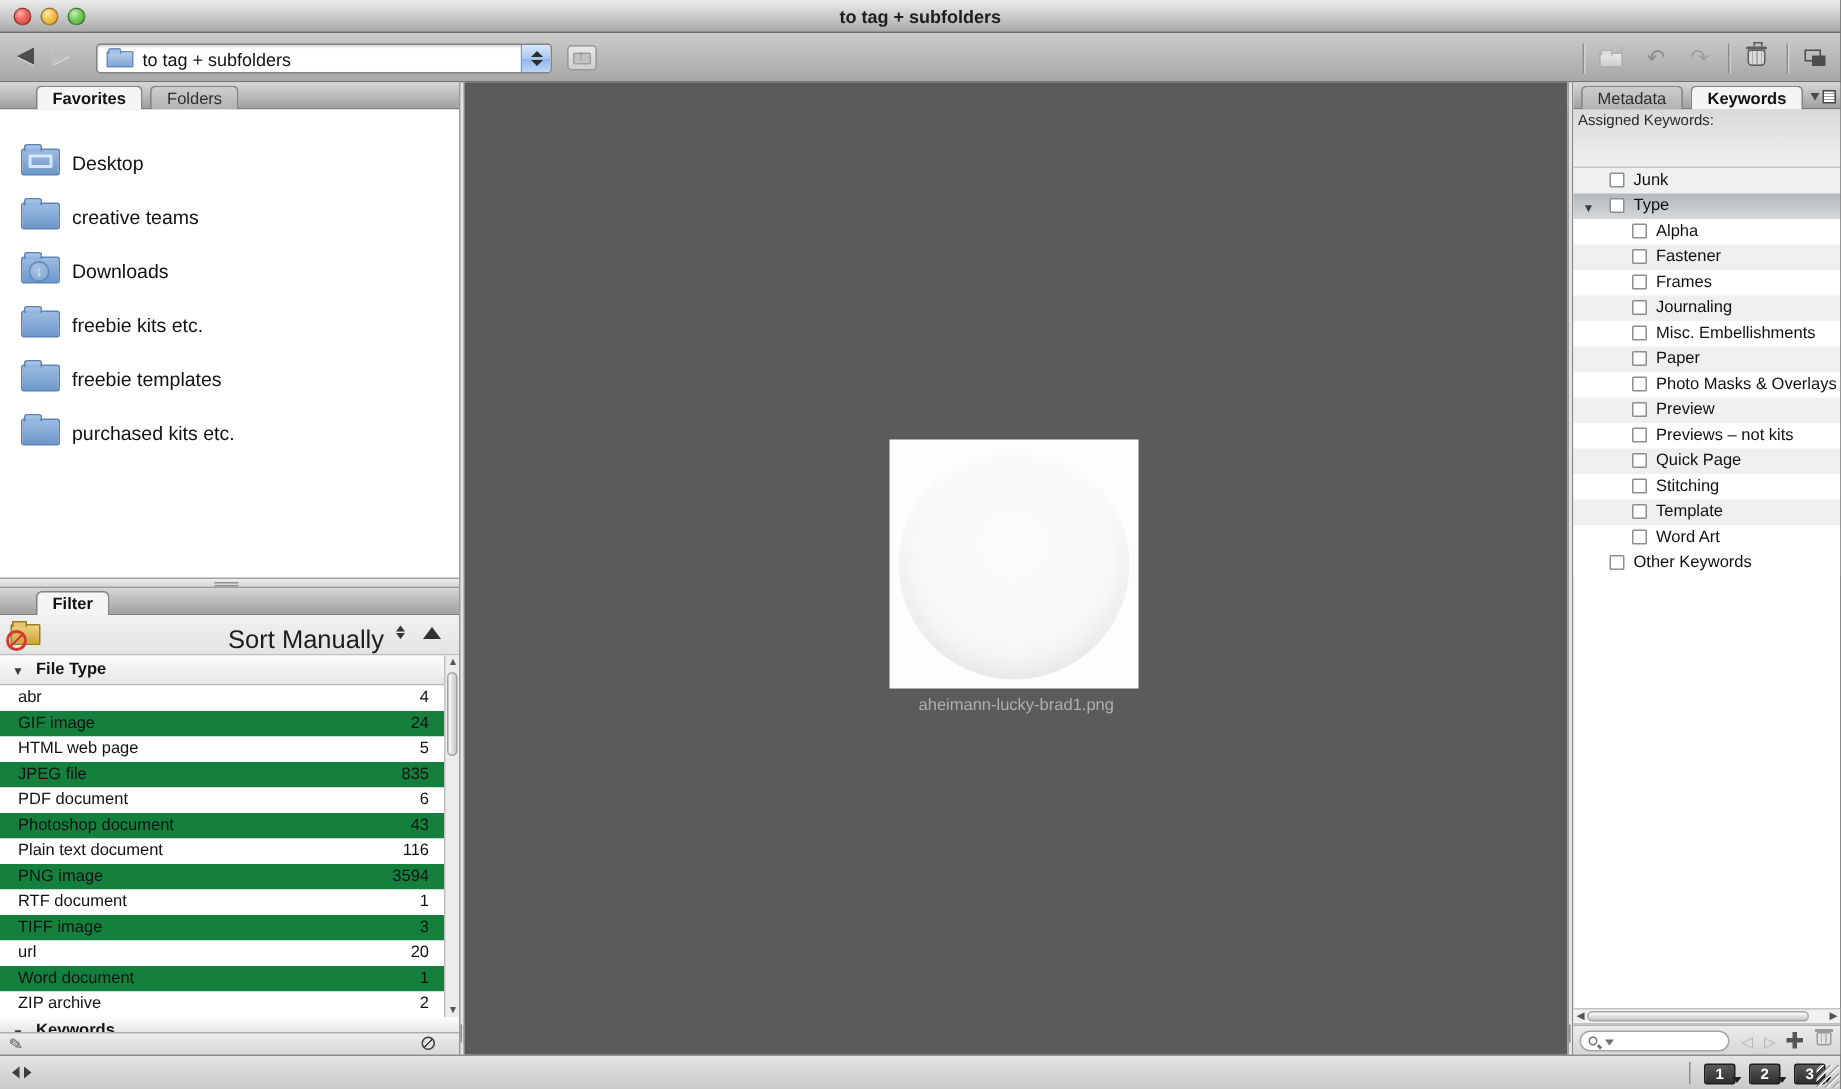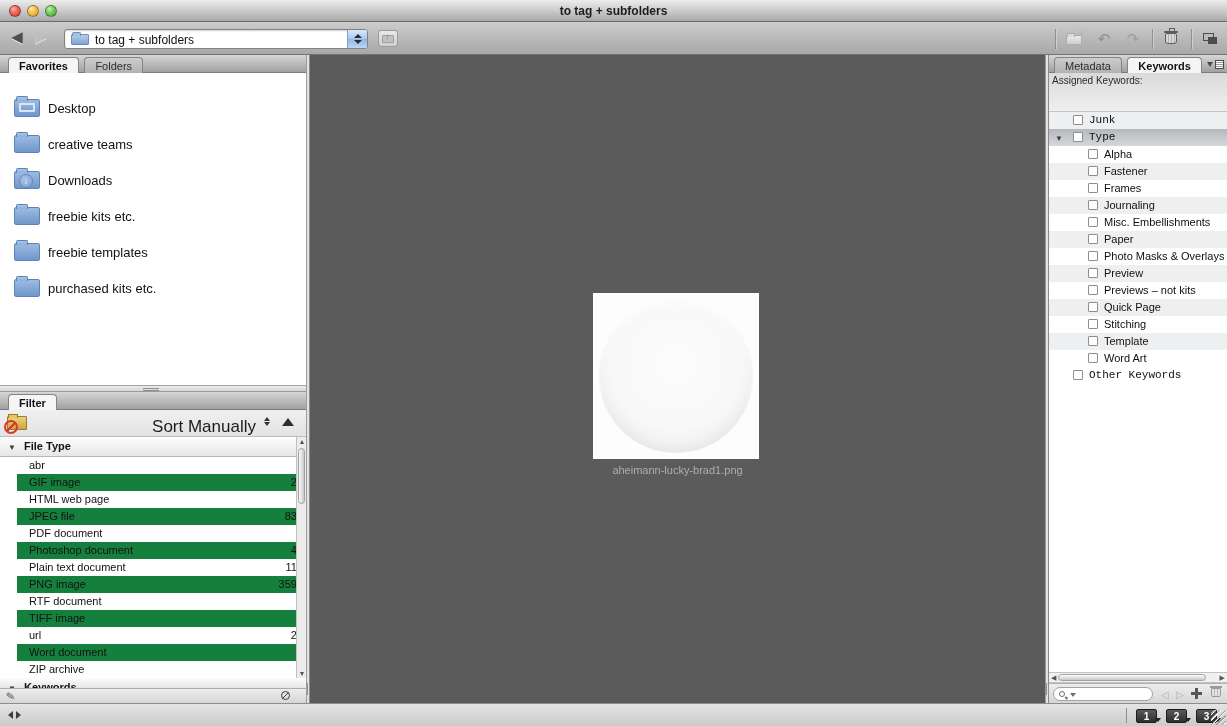--- a/index.html
+++ b/index.html
@@ -58,21 +58,21 @@
   .trash-ico::after { content:""; position:absolute; left:3px; top:-6px; width:4px; height:2px; border:1px solid #5c5c5c; border-bottom:none; }
   .compact-ico { position:absolute; left:2px; top:3px; width:11px; height:8px; border:1px solid #4c4c4c; background:transparent; }
   .compact-ico::after { content:""; position:absolute; left:4px; top:3px; width:9px; height:7px; background:#4c4c4c; }
 
   
   .main { position:absolute; left:0; top:55px; width:1227px; height:648px; }
 
   
   .tabbar { position:absolute; left:0; top:0; height:18px; width:100%;
     background:linear-gradient(180deg,#d6d6d6 0%,#b9b9b9 55%,#a0a0a0 100%);
-    border-bottom:1px solid #7c7c7c; padding-left:8px; }
+    border-bottom:1px solid #7c7c7c; padding-left:24px; }
   .tab { display:inline-block; height:16px; line-height:16px; margin-top:2px; padding:0 10px;
     font-size:11px; color:#2e2e2e; vertical-align:top;
     border:1px solid #838383; border-bottom:none; border-radius:4px 4px 0 0;
     background:linear-gradient(#cdcdcd,#b2b2b2); margin-right:1px; }
   .tab.active { background:#f5f5f5; font-weight:bold; color:#111; }
 
   
   .left-col { position:absolute; left:0; top:0; width:306px; height:648px; background:#ffffff; }
   .fav-list { position:absolute; left:0; top:18px; width:306px; height:312px; background:#fff; overflow:hidden; }
   .fav-item { position:absolute; left:0; width:306px; height:30px; }
@@ -109,21 +109,21 @@
   .collapse-tri { position:absolute; right:12px; top:8px; width:0; height:0;
     border-left:6px solid transparent; border-right:6px solid transparent; border-bottom:8px solid #2f2f2f; }
 
   .section-header { position:absolute; left:0; width:306px; height:20px;
     background:linear-gradient(#fdfdfd,#e6e6e6); border-bottom:1px solid #b7b7b7; overflow:hidden; }
   .section-header .disc { position:absolute; left:8px; top:6px; font-size:8px; color:#3d3d3d; }
   .section-header .sh-label { position:absolute; left:24px; top:3px; font-size:11px; font-weight:bold; color:#141414; }
   .sh-filetype { top:382px; }
   .sh-keywords { top:623px; height:10px; border-bottom:none; }
 
-  .ft-rows { position:absolute; left:17px; top:402px; width:296px; height:221px; }
+  .ft-rows { position:absolute; left:0; top:402px; width:296px; height:221px; }
   .ft-row { position:relative; width:100%; height:17px; background:#fff; }
   .ft-row.stripe { background:#15803d; }
   .ft-row .ft-label { position:absolute; left:12px; top:2px; font-size:11px; color:#121212; white-space:nowrap; }
   .ft-row .ft-count { position:absolute; right:10px; top:2px; font-size:11px; color:#121212; }
 
   .filter-scrollbar { position:absolute; left:296px; top:382px; width:10px; height:241px;
     background:#ececec; border-left:1px solid #c0c0c0; }
   .filter-scrollbar .arr { position:absolute; left:1px; width:8px; text-align:center; font-size:7px; color:#555; }
   .filter-scrollbar .arr.up { top:1px; } .filter-scrollbar .arr.dn { bottom:1px; }
   .filter-scrollbar .thumb { position:absolute; left:1px; top:11px; width:7px; height:56px; border-radius:4px;
@@ -162,21 +162,21 @@
     background:linear-gradient(#dadada,#efefef); border-bottom:1px solid #c4c4c4; }
   .assigned-label { position:absolute; left:3px; top:2px; font-size:10px; color:#2a2a2a; }
   .kw-list { position:absolute; left:0; top:57px; width:178px; height:272px; }
   .kw-row { position:relative; width:178px; height:17px; background:#fff; white-space:nowrap; overflow:hidden; }
   .kw-row.stripe { background:#edeff0; }
   .kw-row.selected { background:linear-gradient(#b4b8bc,#d5d8da); }
   .kw-row .disc { position:absolute; left:6px; top:5px; font-size:8px; color:#3d3d3d; }
   .kw-check { position:absolute; top:3px; width:10px; height:10px; background:#fff; border:1px solid #8e8e8e; border-radius:1px; }
   .kw-row.lvl1 .kw-check { left:24px; } .kw-row.lvl2 .kw-check { left:39px; }
   .kw-label { position:absolute; top:2px; font-size:11px; color:#101010; }
-  .kw-row.lvl1 .kw-label { left:40px;font-family:Liberation Mono, monospace; } .kw-row.lvl2 .kw-label { left:55px; }
+  .kw-row.lvl1 .kw-label { left:40px; } .kw-row.lvl2 .kw-label { left:55px; }
 
   .kw-hscroll { position:absolute; left:0; top:617px; width:178px; height:11px;
     background:#f0f0f0; border-top:1px solid #c2c2c2; border-bottom:1px solid #c2c2c2; }
   .kw-hscroll .arr { position:absolute; top:0px; font-size:7px; color:#555; line-height:10px; }
   .kw-hscroll .arr.l { left:2px; } .kw-hscroll .arr.r { right:2px; }
   .kw-hscroll .thumb { position:absolute; left:9px; top:1px; width:148px; height:7px; border-radius:4px;
     background:linear-gradient(#fdfdfd,#c6c6c6); border:1px solid #a5a5a5; }
 
   .kw-bottom { position:absolute; left:0; top:628px; width:178px; height:20px;
     background:linear-gradient(#ececec,#d6d6d6); border-top:1px solid #b0b0b0; }

